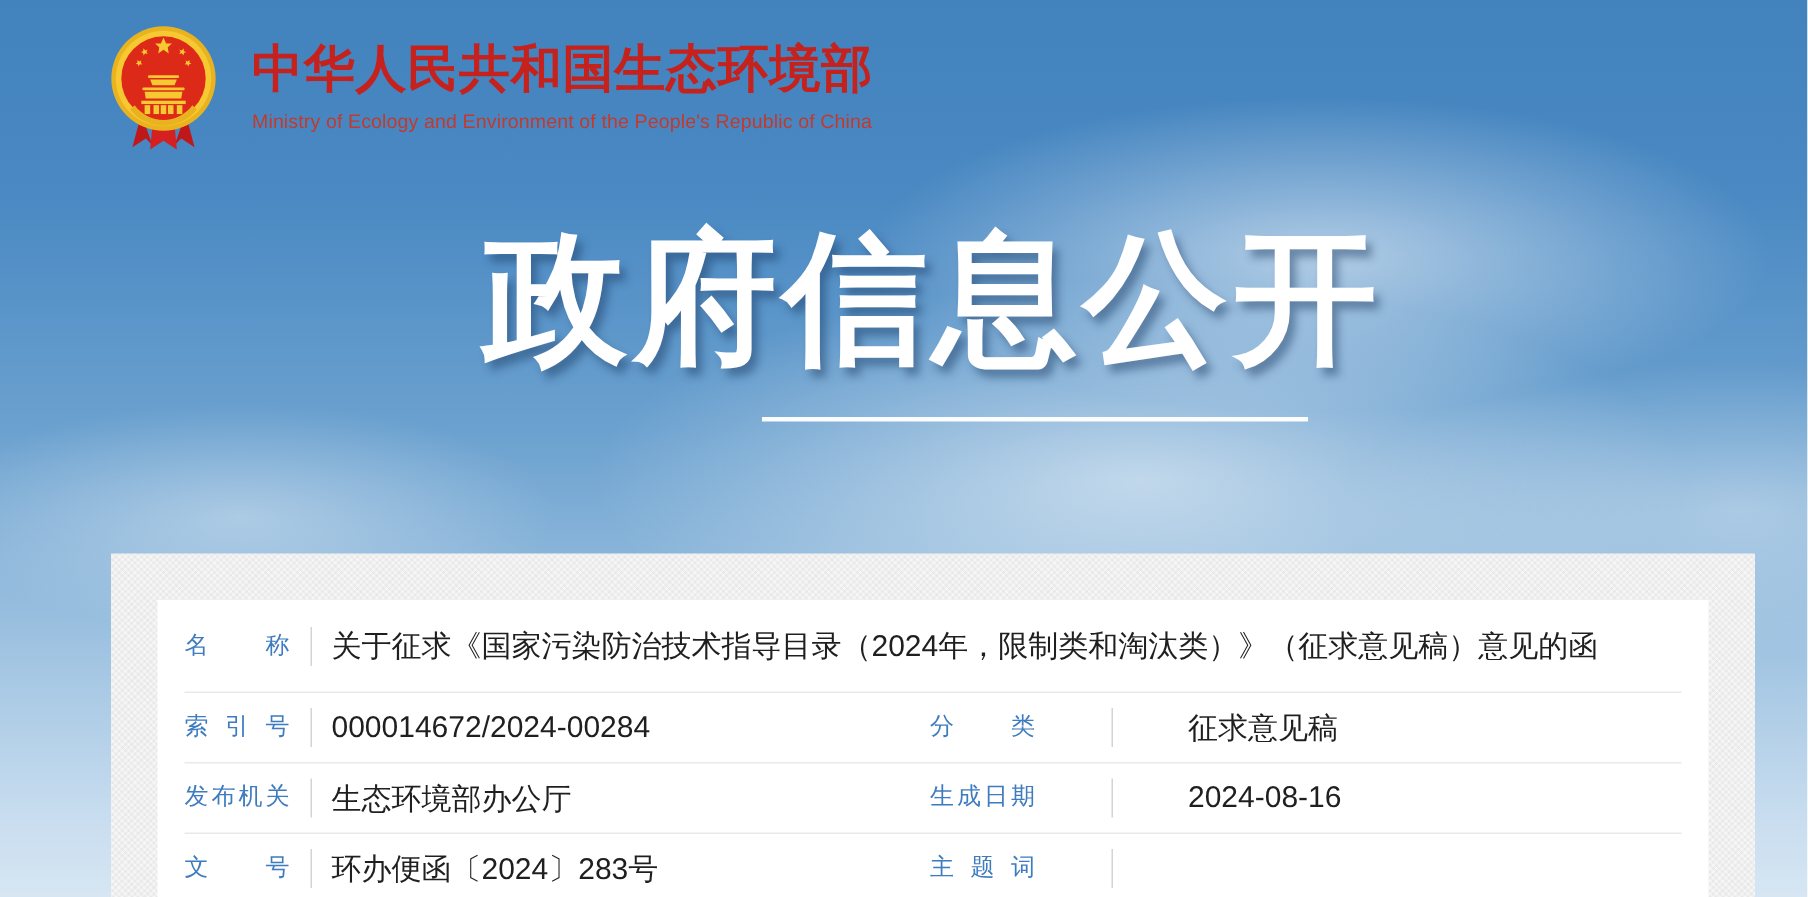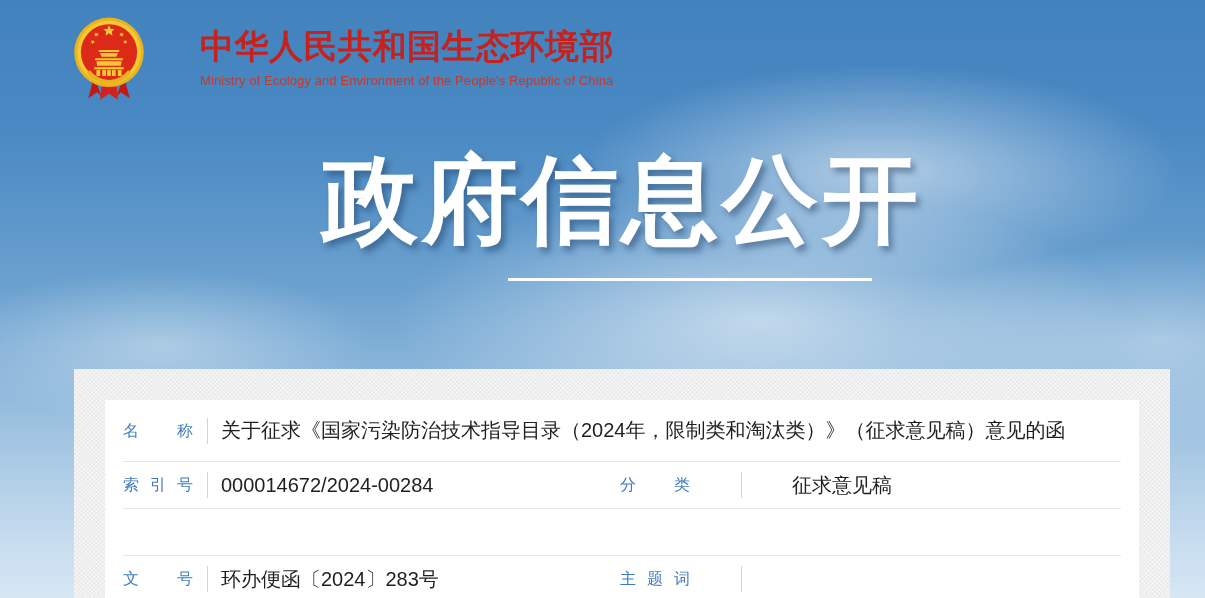--- a/index.html
+++ b/index.html
@@ -16,21 +16,21 @@
       radial-gradient(ellipse 430px 150px at 880px 170px, rgba(255,255,255,0.55), rgba(255,255,255,0) 70%),
       radial-gradient(ellipse 520px 190px at 760px 320px, rgba(255,255,255,0.55), rgba(255,255,255,0) 70%),
       radial-gradient(ellipse 300px 110px at 160px 345px, rgba(255,255,255,0.35), rgba(255,255,255,0) 70%),
       radial-gradient(ellipse 380px 140px at 1160px 340px, rgba(255,255,255,0.35), rgba(255,255,255,0) 70%),
       linear-gradient(180deg, #4282bd 0%, #4a89c3 22%, #6ba1cf 48%, #9fc3e1 72%, #cadef0 92%, #d6e6f3 100%);
   }
 
   
   .header-logo {
     position: absolute; left: 72px; top: 15px;
-    display: flex; align-items: flex-start; cursor: pointer; gap: 32px;
+    display: flex; align-items: flex-start; cursor: pointer;
   }
   .emblem { width: 74px; height: 88px; }
   .titles { margin-left: 22px; padding-top: 14px; }
   .title-zh {
     color: #c5221e; font-size: 34px; font-weight: bold;
     letter-spacing: 0.5px; line-height: 1.05; white-space: nowrap;
   }
   .title-en {
     color: #c23a2e; font-size: 13px; margin-top: 8px;
     white-space: nowrap; letter-spacing: 0.1px;
@@ -154,20 +154,30 @@
         </div>
         <div class="cell cell-right">
           <span class="cell-label">分类</span>
           <span class="vline"></span>
           <span class="cell-value">征求意见稿</span>
         </div>
       </div>
       <div class="hsep"></div>
 
       <div class="info-row row-std">
+        <div class="cell cell-left">
+          <span class="cell-label">发布机关</span>
+          <span class="vline"></span>
+          <span class="cell-value">生态环境部办公厅</span>
+        </div>
+        <div class="cell cell-right">
+          <span class="cell-label">生成日期</span>
+          <span class="vline"></span>
+          <span class="cell-value">2024-08-16</span>
+        </div>
       </div>
       <div class="hsep"></div>
 
       <div class="info-row row-std">
         <div class="cell cell-left">
           <span class="cell-label">文号</span>
           <span class="vline"></span>
           <span class="cell-value">环办便函〔2024〕283号</span>
         </div>
         <div class="cell cell-right">

